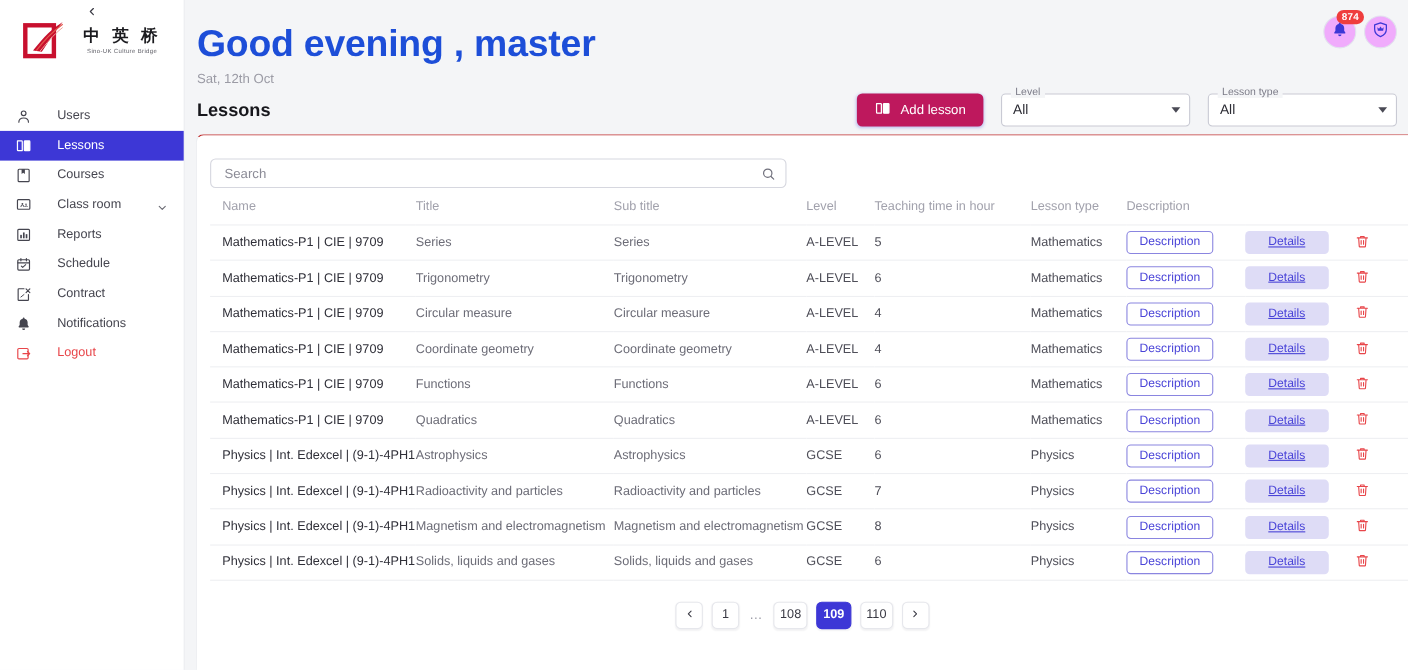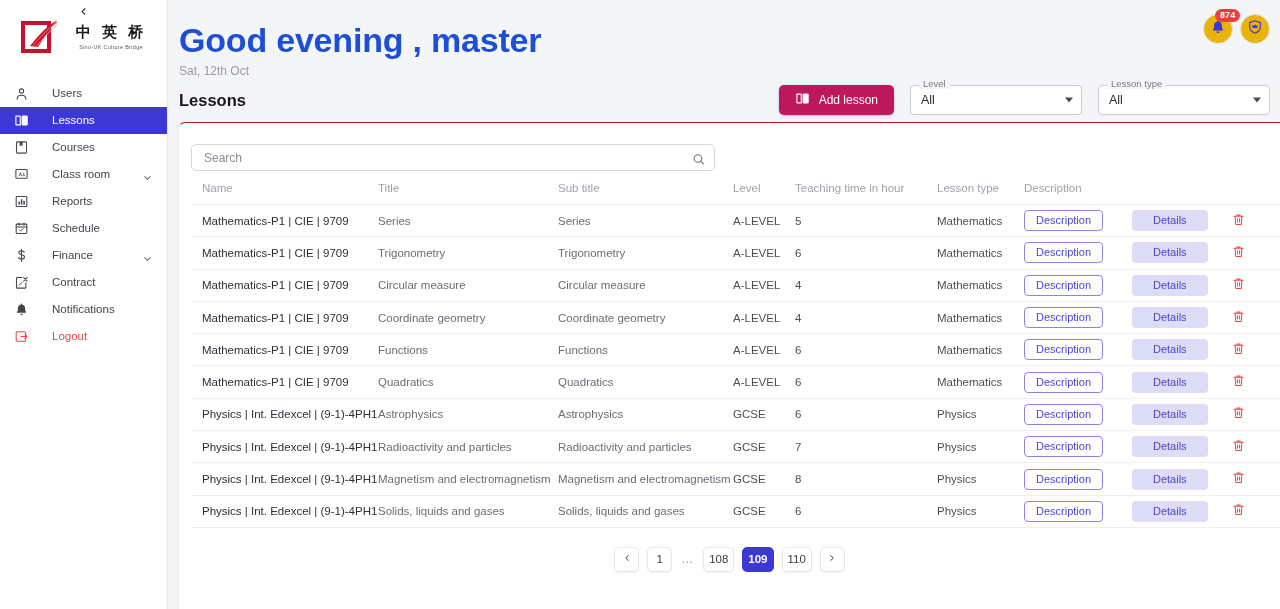--- a/index.html
+++ b/index.html
@@ -42,21 +42,21 @@
   .logo-cn {
     font-family: "DejaVu Sans", sans-serif;
     font-size: 15px; font-weight: bold; color: #1b1b1f;
     letter-spacing: 3px; line-height: 1.15;
   }
   .logo-en {
     font-size: 5.4px; color: #5b5b63; letter-spacing: .35px;
     text-align: center; margin-top: 2px; white-space: nowrap;
   }
 
-  .nav { margin-top: 12px; }
+  .nav { margin-top: 24px; }
   .nav-item {
     display: flex; align-items: center;
     height: 27px; padding: 0 14px;
     color: #45454f; cursor: pointer; position: relative;
   }
   .nav-item .ico {
     width: 20px; height: 18px; flex: 0 0 20px;
     display: flex; align-items: center; justify-content: flex-start;
     color: #45454f;
   }
@@ -84,21 +84,21 @@
   }
   .date {
     font-size: 12px; color: #9b9ba5; padding-left: 11px; margin-top: 5px;
   }
   .header-icons {
     position: absolute; top: 14px; right: 10px;
     display: flex; align-items: center; gap: 7px;
   }
   .hicon {
     width: 30px; height: 30px; border-radius: 50%;
-    background: #eab308; border: 1px solid #e2e2ee;
+    background: #f0abfc; border: 1px solid #e2e2ee;
     display: flex; align-items: center; justify-content: center;
     color: #3d37d6; cursor: pointer; position: relative;
   }
   .hicon svg { width: 16px; height: 16px; }
   .badge {
     position: absolute; top: -6px; right: -8px;
     background: #ef3d3d; color: #fff;
     font-size: 9px; font-weight: bold;
     border-radius: 9px; padding: 1.5px 4.5px;
     line-height: 1.1; letter-spacing: .2px;
@@ -200,21 +200,21 @@
     border: 1px solid #8a85e0; color: #4a44d8;
     background: #fff; border-radius: 4px;
     font-size: 11px; font-family: inherit;
     height: 21px; padding: 0 11px; cursor: pointer;
     line-height: 1;
   }
   .act-cell { display: flex; align-items: center; gap: 22px; }
   .btn-details {
     border: none; background: #dedcf6; color: #4a44d8;
     border-radius: 4px; font-size: 11px; font-family: inherit;
-    height: 21px; padding: 0 21px; cursor: pointer; line-height: 1;
+    height: 21px; padding: 0 21px; cursor: pointer; line-height: 1; text-decoration: underline;
   }
   .btn-trash {
     background: none; border: none; cursor: pointer;
     color: #e8464a; display: flex; align-items: center;
     padding: 0; margin-left: 2px;
   }
   .btn-trash svg { width: 13px; height: 13px; }
 
   
   .pagination {
@@ -332,34 +332,20 @@
         <span class="ico">
           <svg viewBox="0 0 24 24" fill="none" stroke="currentColor" stroke-width="1.7" stroke-linecap="round" stroke-linejoin="round">
             <rect x="3.5" y="5" width="17" height="15" rx="1.5"></rect>
             <path d="M3.5 9.5h17M8 3.2v3.4M16 3.2v3.4"></path>
             <polyline points="8.6 14.2 10.6 16.2 15 12" stroke-width="1.5"></polyline>
             </svg>
         </span>
         <span class="nav-label">Schedule</span>
       </div>
 
-      <div class="nav-item">
-        <span class="ico">
-          <svg viewBox="0 0 24 24" fill="none" stroke="currentColor" stroke-width="1.7" stroke-linecap="round" stroke-linejoin="round">
-            <path d="M12 2.5v19"></path>
-            <path d="M16.5 6.6c-.8-1.3-2.4-2-4.5-2-2.6 0-4.3 1.2-4.3 3.1 0 4.4 9.1 2.1 9.1 6.7 0 2-1.9 3.2-4.6 3.2-2.3 0-4-.8-4.8-2.2"></path>
-            </svg>
-        </span>
-        <span class="nav-label">Finance</span>
-        <span class="chev">
-          <svg viewBox="0 0 24 24" fill="none" stroke="currentColor" stroke-width="2.2" stroke-linecap="round" stroke-linejoin="round">
-              <polyline points="6 9 12 15 18 9"></polyline>
-            </svg>
-        </span>
-      </div>
 
       <div class="nav-item">
         <span class="ico">
           <svg viewBox="0 0 24 24" fill="none" stroke="currentColor" stroke-width="1.7" stroke-linecap="round" stroke-linejoin="round">
             <path d="M19 12.5V20a1 1 0 0 1-1 1H5a1 1 0 0 1-1-1V5a1 1 0 0 1 1-1h7.5"></path>
             <path d="M15.5 4.2 21 9.7M21 4.2l-5.5 5.5"></path>
             <path d="M8 16c1.5-1.2 3-2.4 4.5-3.6" stroke-width="1.4"></path>
             </svg>
         </span>
         <span class="nav-label">Contract</span>

